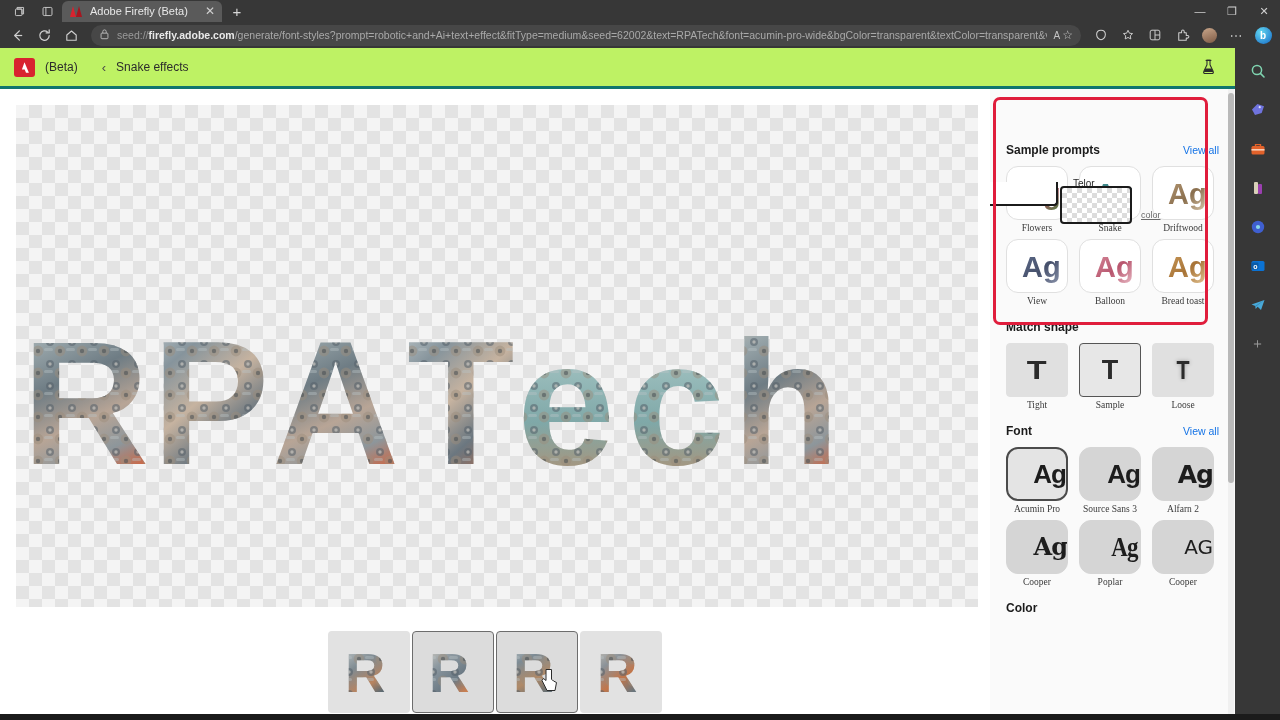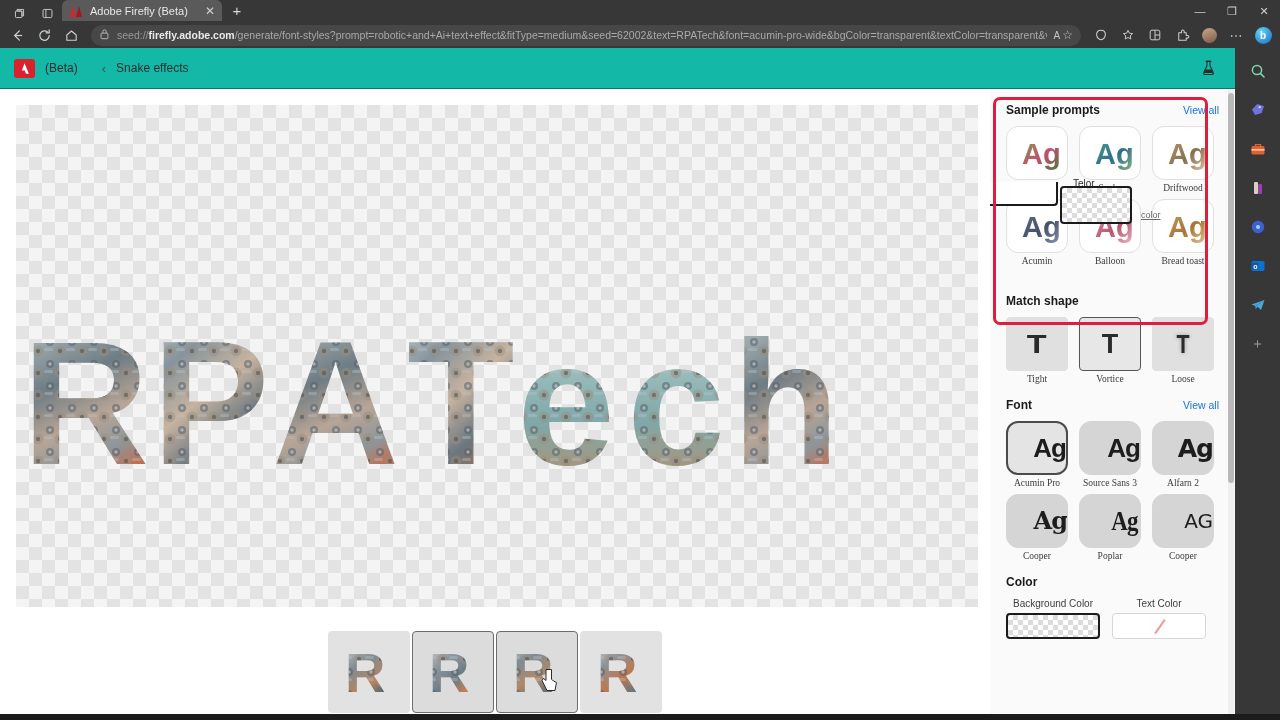--- a/index.html
+++ b/index.html
@@ -4,21 +4,21 @@
 <style>
   * { box-sizing: border-box; margin:0; padding:0; }
   html,body { width:1280px; height:720px; overflow:hidden; }
   body {
     font-family: "Liberation Sans", sans-serif;
     background:#fff; font-size:12px; color:#202020;
     -webkit-font-smoothing:antialiased;
   }
   
   #browser { position:absolute; inset:0; background:#373737; }
-  .tabstrip { height:22px; display:flex; align-items:flex-start; padding-left:6px; gap:2px; }
+  .tabstrip { height:22px; display:flex; align-items:center; padding-left:6px; gap:2px; }
   .sys-icon-btn {
     width:26px; height:22px; display:flex; align-items:center; justify-content:center;
     color:#c8c8c8;
   }
   .tab {
     height:21px; min-width:160px; max-width:170px; background:#5a5a5a; border-radius:6px 6px 0 0;
     display:flex; align-items:center; padding:0 4px 0 8px; gap:6px; color:#e8e8e8; font-size:11px;
   }
   .tab .tabtitle { flex:1; white-space:nowrap; overflow:hidden; text-overflow:ellipsis; }
   .firefly-logo-sm {
@@ -45,22 +45,22 @@
     padding:0 8px; gap:7px; margin:0 6px; overflow:hidden;
   }
   .url { font-size:10.5px; color:#a9a9a9; white-space:nowrap; overflow:hidden; flex:1; }
   .url b { color:#e9e9e9; font-weight:700; }
   .url .scheme { color:#9a9a9a; }
   .omni-right { display:flex; align-items:center; gap:2px; }
 
   
   #page { position:absolute; left:0; top:48px; width:1235px; height:672px; background:#fff; overflow:hidden; }
 
-  .ff-topbar { height:41px; background:#14b8a6; display:flex; align-items:center; padding:0 14px; gap:10px;
-    border-bottom:1px solid #0f766e; }
+  .ff-topbar { height:41px; background:#bef264; display:flex; align-items:center; padding:0 14px; gap:10px;
+    border-bottom:3px solid #0f766e; }
   .adobe-a { width:21px; height:19px; position:relative; }
   .adobe-a svg { display:block; }
   .beta { font-size:12px; color:#2c2c2c; }
   .back-chevron { font-size:13px; color:#4a4a4a; margin-left:14px; }
   .crumb { font-size:12px; color:#2c2c2c; }
   .flask { margin-left:auto; width:26px; height:26px; display:flex; align-items:center; justify-content:center; }
 
   .ff-body { display:flex; height:631px; }
 
   
@@ -93,21 +93,21 @@
 
   
   .panel { width:245px; background:#fafafa; position:relative; padding:14px 16px 0 16px; overflow:hidden;}
   .panel-scroll-track { position:absolute; right:1px; top:0; width:6px; height:631px; background:#f0f0f0; }
   .panel-scroll-thumb { position:absolute; right:1px; top:4px; width:6px; height:390px; background:#b9b9b9; border-radius:3px; }
 
   .redbox {
     position:absolute; left:3px; top:8px; width:215px; height:228px;
     border:3px solid #e01d3c; border-radius:7px; pointer-events:none; z-index:5;
   }
-  .sec { margin-bottom:2px; }
+  .sec { margin-bottom:2px;margin-top:40px; }
   .sec-head { display:flex; align-items:baseline; justify-content:space-between; margin-bottom:9px; }
   .sec-title { font-size:12px; font-weight:700; color:#1b1b1b; }
   .viewall { font-size:10.5px; color:#1473e6; }
 
   .grid3 { display:grid; grid-template-columns:repeat(3,62px); gap:6px 11px; }
   .cell { width:62px; }
   .thumb {
     width:62px; height:54px; background:#fff; border:1px solid #e0e0e0; border-radius:12px;
     display:flex; align-items:center; justify-content:flex-end; overflow:hidden;
   }
@@ -450,21 +450,21 @@
                     <defs>
                       <linearGradient id="s4" x1="0" y1="0" x2="1" y2="1">
                         <stop offset="0%" stop-color="#5f6d8c"></stop>
                         <stop offset="55%" stop-color="#46506b"></stop>
                         <stop offset="100%" stop-color="#8a93ab"></stop>
                       </linearGradient>
                     </defs>
                     <text x="3" y="31" font-family="'Liberation Sans',sans-serif" font-weight="700" font-size="29" fill="url(#s4)">Ag</text>
                   </svg>
               </div>
-              <div class="cell-label">Acumin</div>
+              <div class="cell-label">View</div>
             </div>
             <div class="cell">
               <div class="thumb">
                 <svg width="48" height="40" viewBox="0 0 48 40">
                     <defs>
                       <linearGradient id="s5" x1="0" y1="0" x2="1" y2="1">
                         <stop offset="0%" stop-color="#d98fa0"></stop>
                         <stop offset="55%" stop-color="#b8566e"></stop>
                         <stop offset="100%" stop-color="#e8b9c4"></stop>
                       </linearGradient>
@@ -485,36 +485,36 @@
                       </linearGradient>
                     </defs>
                     <text x="3" y="31" font-family="'Liberation Sans',sans-serif" font-weight="700" font-size="29" fill="url(#s6)">Ag</text>
                   </svg>
               </div>
               <div class="cell-label">Bread toast</div>
             </div>
           </div>
         </div>
 
-        <div class="sec" style="margin-top:28px;">
+        <div class="sec" style="margin-top:14px;">
           <div class="sec-head">
             <span class="sec-title">Match shape</span>
           </div>
           <div class="grid3">
             <div class="cell">
               <div class="shape-thumb">
                 <span style="font-family:'Liberation Sans',sans-serif;font-weight:700;font-size:25px;color:#2b2b2b;transform:scaleX(1.3);display:inline-block;">T</span>
               </div>
               <div class="cell-label">Tight</div>
             </div>
             <div class="cell">
               <div class="shape-thumb sel">
                 <span style="font-family:'Liberation Sans',sans-serif;font-weight:700;font-size:27px;color:#2b2b2b;display:inline-block;">T</span>
               </div>
-              <div class="cell-label">Vortice</div>
+              <div class="cell-label">Sample</div>
             </div>
             <div class="cell">
               <div class="shape-thumb">
                 <span style="font-family:'Liberation Sans',sans-serif;font-weight:700;font-size:26px;color:#2b2b2b;transform:scaleX(0.82);display:inline-block;text-shadow:0 0 5px rgba(0,0,0,.28);">T</span>
               </div>
               <div class="cell-label">Loose</div>
             </div>
           </div>
         </div>
 
@@ -559,30 +559,20 @@
                   <span class="ag vortice">AG</span>
                 </div>
               <div class="cell-label">Cooper</div>
             </div>
           </div>
         </div>
 
         <div class="sec" style="margin-top:14px;">
           <div class="sec-head">
             <span class="sec-title">Color</span>
-          </div>
-          <div class="color-row">
-            <div class="color-col">
-              <div class="color-lab">Background Color</div>
-              <div class="swatch focus"></div>
-            </div>
-            <div class="color-col">
-              <div class="color-lab">Text Color</div>
-              <div class="swatch text"></div>
-            </div>
           </div>
 
           <div class="tip" style="left:78px; top:86px; border:0; background:transparent;">Telor</div>
           <div class="tip" style="left:118px; top:98px; border:0; background:transparent; font-size:9px;">or</div>
           <div style="position:absolute; left:70px; top:97px; width:72px; height:38px; border:2px solid #1b1b1b; border-radius:4px;
                background-image:linear-gradient(45deg,#dcdcdc 25%,transparent 25%,transparent 75%,#dcdcdc 75%),linear-gradient(45deg,#dcdcdc 25%,transparent 25%,transparent 75%,#dcdcdc 75%);
                background-size:10px 10px;background-position:0 0,5px 5px;background-color:#fff;"></div>
           <div style="position:absolute; left:-16px; top:93px; width:84px; height:24px; border:2px solid #1b1b1b; border-top:0; border-radius:0 0 4px 4px; background:#fff;"></div>
           <div class="tip" style="left:146px; top:118px; border:0; background:transparent; font-size:9px; color:#6a6a6a;">color</div>
         </div>

